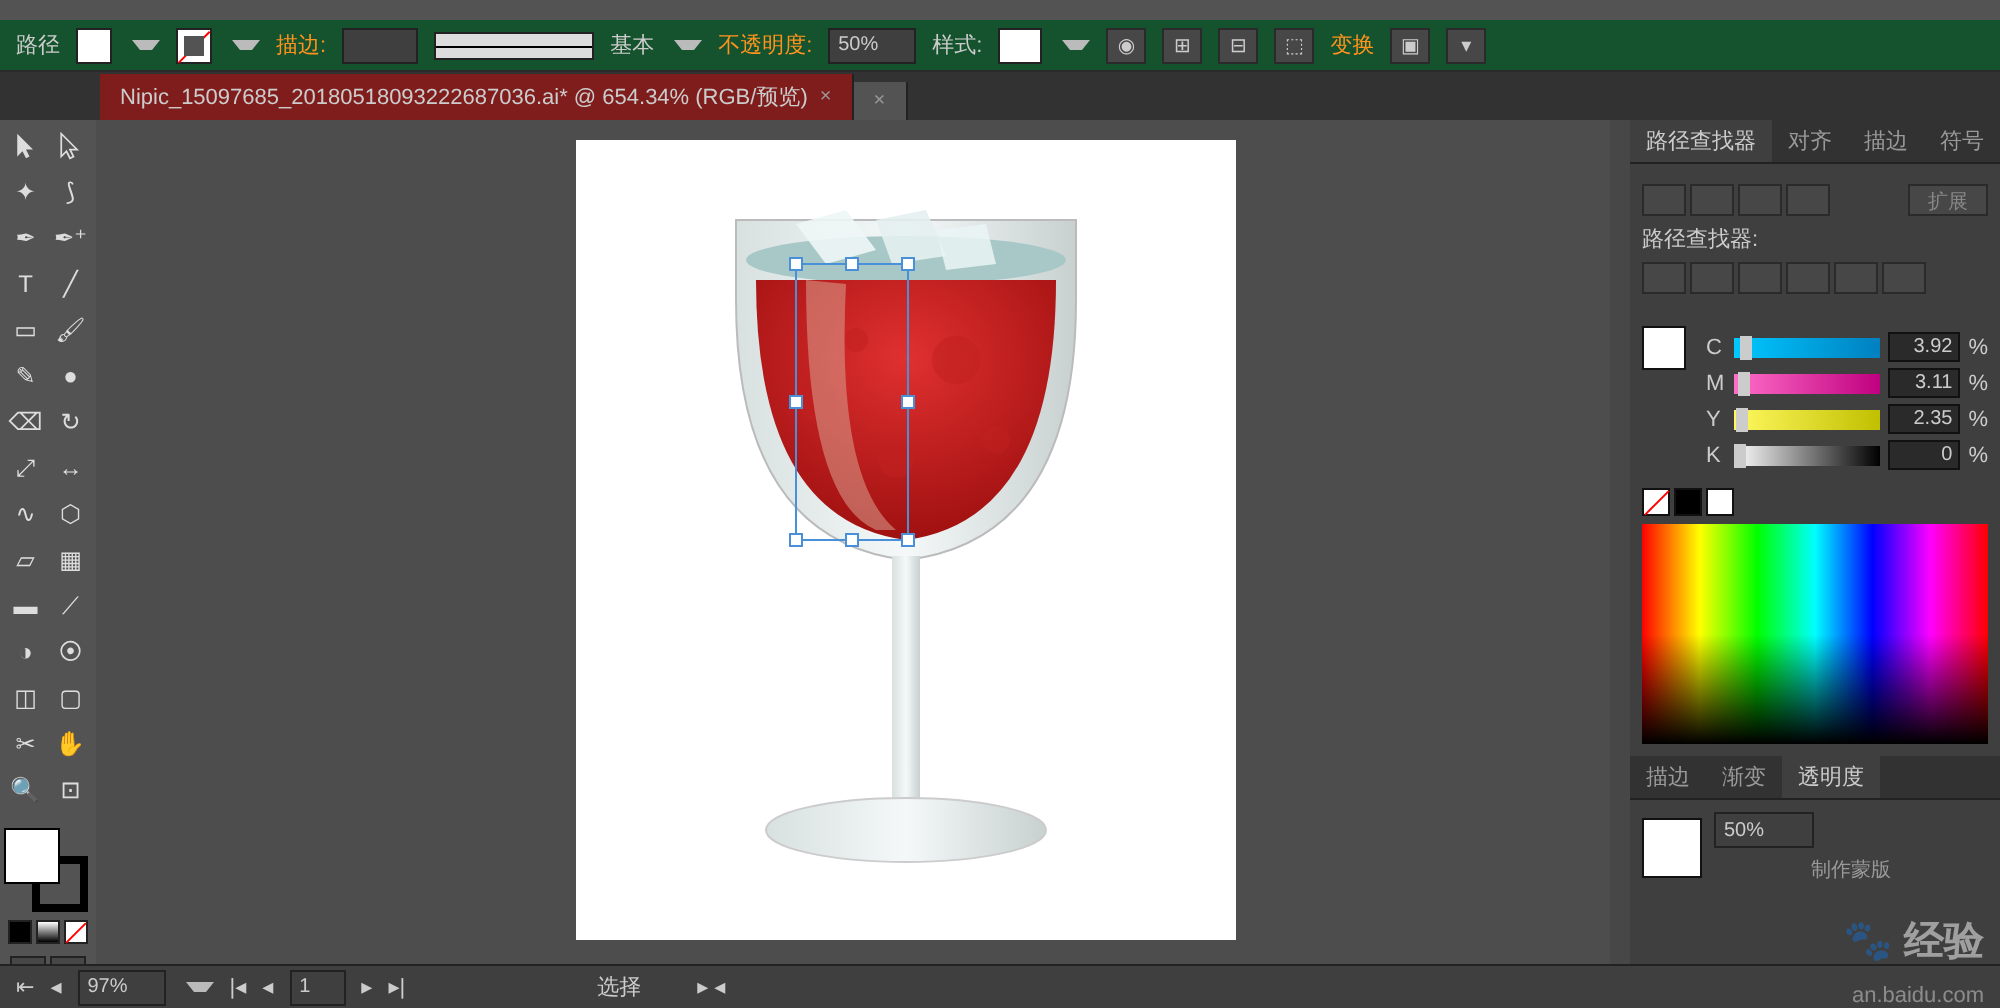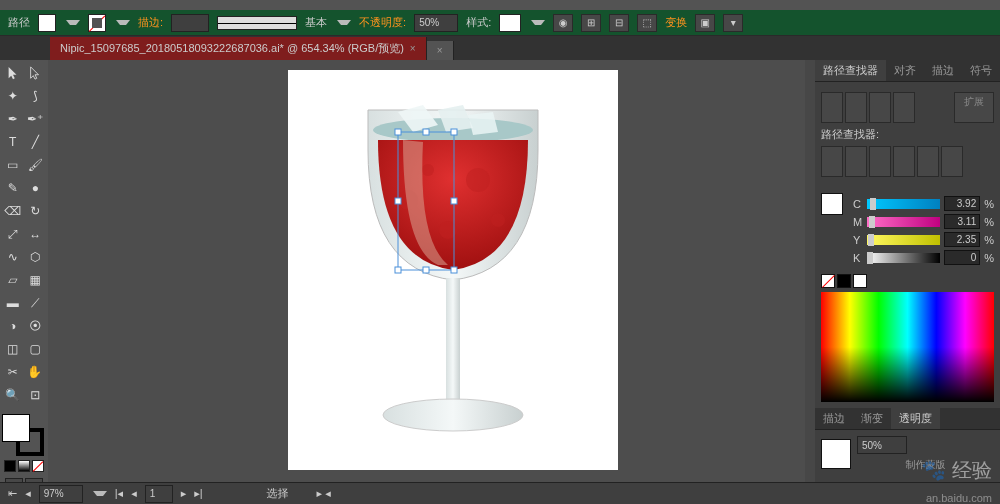--- a/index.html
+++ b/index.html
@@ -26,40 +26,40 @@
 .tool{background:#535353;display:flex;align-items:center;justify-content:center;color:#ddd;font-size:12px;cursor:pointer}
 .tool svg{width:14px;height:14px}
 .canvas-area{flex:1;background:#4d4d4d;position:relative;overflow:hidden}
 .artboard{position:absolute;left:240px;top:10px;width:330px;height:400px;background:#fff}
 .right-panels{width:185px;background:#3f3f3f;display:flex;flex-direction:column}
 .panel-tabs{display:flex;background:#323232;height:22px;border-bottom:1px solid #222}
 .ptab{padding:3px 8px;font-size:11px;color:#999;cursor:pointer}
 .ptab.active{background:#3f3f3f;color:#ccc}
 .panel-body{padding:6px;font-size:10px}
 .mode-row{display:flex;gap:2px;margin:4px 0}
-.mode-btn{width:22px;height:31px;background:#474747;border:1px solid #2a2a2a}
+.mode-btn{width:22px;height:16px;background:#474747;border:1px solid #2a2a2a}
 .slider-row{display:flex;align-items:center;gap:4px;margin:3px 0;font-size:10px}
 .slider-row .lbl{width:10px}
 .slider{flex:1;height:10px;background:linear-gradient(to right,#fff,#666);position:relative}
 .slider.c{background:linear-gradient(to right,#00c8ff,#0080c0)}
 .slider.m{background:linear-gradient(to right,#ff6ec7,#c00080)}
 .slider.y{background:linear-gradient(to right,#fff860,#c0c000)}
 .slider.k{background:linear-gradient(to right,#fff,#000)}
 .slider .thumb{position:absolute;width:6px;height:12px;background:#ccc;top:-1px}
 .val{width:36px;background:#2a2a2a;border:1px solid #111;color:#ccc;padding:1px 3px;text-align:right;font-size:10px}
 .color-spectrum{width:100%;height:110px;background:linear-gradient(to bottom,rgba(255,255,255,0) 0%,rgba(255,255,255,0) 50%,#000 100%),linear-gradient(to right,red,yellow,lime,cyan,blue,magenta,red);margin-top:4px}
 .bottom-bar{height:22px;background:#3f3f3f;display:flex;align-items:center;padding:0 8px;gap:8px;font-size:10px;border-top:1px solid #222;position:absolute;bottom:0;left:0;right:0}
 .mini-swatch{width:14px;height:14px;border:1px solid #111}
 .toolbox-extra{width:48px;background:#535353;padding:2px}
 .tb-color{position:relative;width:44px;height:44px;margin:4px auto 0}
 .tb-color .f{position:absolute;width:28px;height:28px;background:#fff;border:1px solid #000;top:0;left:0}
 .tb-color .s{position:absolute;width:28px;height:28px;border:4px solid #000;top:14px;left:14px;background:#535353}
 .small-row{display:flex;gap:2px;margin-top:2px;justify-content:center}
 .small-sw{width:12px;height:12px;border:1px solid #222}
-.watermark{position:absolute;right:8px;bottom:20px;color:rgba(255,255,255,.5);font-size:20px;font-weight:normal;pointer-events:none}
+.watermark{position:absolute;right:8px;bottom:20px;color:rgba(255,255,255,.5);font-size:20px;font-weight:bold;pointer-events:none}
 .watermark2{position:absolute;right:8px;bottom:0;color:rgba(255,255,255,.4);font-size:11px;pointer-events:none}
 .dock-strip{width:10px;background:#474747}
 </style>
 </head>
 <body>
 
 <div class="toolbar-top"></div>
 
 <div class="control-bar">
   <span>路径</span>
@@ -308,18 +308,18 @@
 <div class="bottom-bar">
   <span>⇤</span>
   <span>◂</span>
   <input class="num-input" style="width: 44px;" value="97%">
   <span class="dd"></span>
   <span>|◂</span>
   <span>◂</span>
   <input class="num-input" style="width: 28px;" value="1">
   <span>▸</span>
   <span>▸|</span>
-  <span style="margin-left:56px">选择</span>
+  <span style="margin-left:88px">选择</span>
   <span style="margin-left:20px">▸ ◂</span>
 </div>
 
 <div class="watermark">🐾 经验</div>
 <div class="watermark2">an.baidu.com</div>
 
 </body></html>

